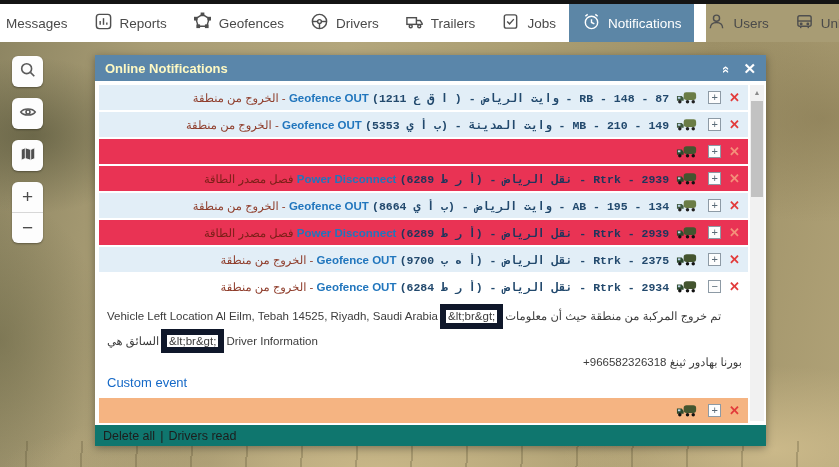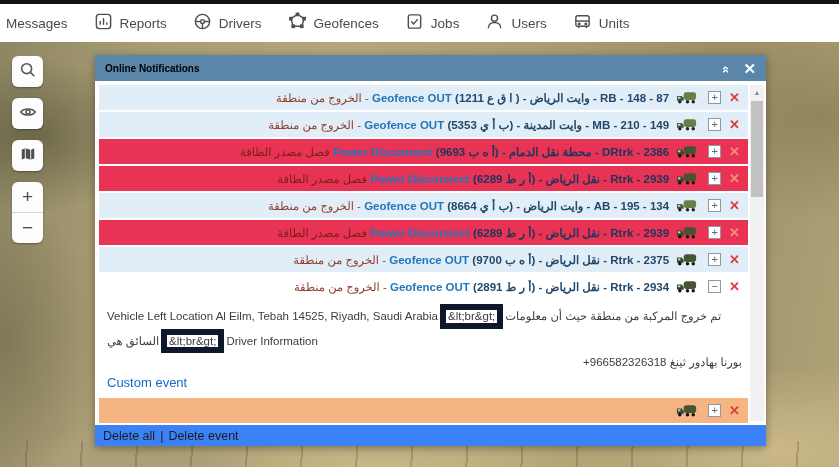--- a/index.html
+++ b/index.html
@@ -3,21 +3,21 @@
 <meta charset="utf-8">
 <style>
   * { margin:0; padding:0; box-sizing:border-box; }
   html,body { width:839px; height:467px; overflow:hidden; }
   body { font-family:"Liberation Sans", sans-serif; position:relative; background:#a89c74; }
 
   
   .top-strip { position:absolute; left:0; top:0; width:839px; height:4px; background:#141414; z-index:40; }
 
   
-  .topbar { position:absolute; left:0; top:4px; width:839px; height:38px; background:#ffffff;
+  .topbar { position:absolute; left:0; top:4px; width:706px; height:38px; background:#ffffff;
             display:flex; align-items:stretch; z-index:30; white-space:nowrap; }
   .nav-item { display:flex; align-items:center; gap:7px; padding:0 13px; color:#4a4a4a;
               font-size:13.5px; cursor:pointer; }
   .nav-item svg { width:19px; height:19px; stroke:#4f4f4f; fill:none; stroke-width:1.5; flex:0 0 auto; }
   .nav-item.active { background:#5c86a6; color:#ffffff; }
   .nav-item.active svg { stroke:#ffffff; }
   .nav-item.first { padding-left:6px; }
 
   
   .map { position:absolute; left:0; top:42px; width:839px; height:425px; z-index:1;
@@ -42,21 +42,21 @@
   .zoomctl .zbtn { height:30px; display:flex; align-items:center; justify-content:center;
                    font-size:19px; color:#4c4c4c; cursor:pointer; }
   .zoomctl .zdiv { height:1px; background:#d7d7d7; }
   .zoom-slider { position:absolute; left:23px; top:252px; width:9px; height:182px;
                  background:rgba(120,120,115,.55); border-radius:4px; cursor:pointer; }
 
   
   .panel { position:absolute; left:95px; top:55px; width:671px; height:391px; z-index:25;
            background:#ffffff; box-shadow:0 2px 8px rgba(0,0,0,.35); display:flex; flex-direction:column; }
   .panel-header { height:26px; background:#5a86aa; display:flex; align-items:center; padding:0 10px; flex:0 0 auto; }
-  .panel-title { color:#000000; font-size:10px; font-weight:bold; }
+  .panel-title { color:#fef9c3; font-size:13px; font-weight:bold; }
   .panel-hdr-icons { margin-left:auto; display:flex; align-items:center; gap:14px; }
   .hdr-ic { color:#ffffff; cursor:pointer; line-height:1; }
   .hdr-collapse { font-size:13px; transform:rotate(90deg); font-weight:bold; letter-spacing:-2px; display:inline-block; }
   .hdr-close { font-size:15px; font-weight:bold; }
 
   .panel-body { flex:1 1 auto; position:relative; background:#ffffff; padding:4px 18px 0 4px; overflow:hidden; }
 
   
   .sb { position:absolute; right:2px; top:4px; width:14px; height:336px; background:#f1f1f1; }
   .sb-up { height:14px; display:flex; align-items:center; justify-content:center;
@@ -69,83 +69,101 @@
   .row.blue { background:#e2eef7; }
   .row.red  { background:#e93354; }
   .row.orange { background:#f5b482; }
   .row.white { background:#ffffff; }
   .xdel { color:#e23b3b; font-size:13px; font-weight:bold; margin-left:8px; cursor:pointer; flex:0 0 auto; }
   .row.red .xdel { color:#f4907a; }
   .expbox { width:13px; height:13px; border:1px solid #8d9aa5; background:#fdfdfd; color:#5a6a76;
             font-size:11px; line-height:11px; text-align:center; margin-left:9px; cursor:pointer; flex:0 0 auto; }
   .truck { width:23px; height:15px; margin-left:7px; flex:0 0 auto; }
   .rtext { overflow:hidden; }
-  .unit { color:#22496d; font-weight:bold; }
+  .unit { color:#22496d; font-weight:bold;font-family:Liberation Mono, monospace; }
   .row.red .unit { color:#20355c; }
   .event { color:#2176bd; font-weight:bold;margin-top:12px; }
   .desc { color:#8f3d2b; }
   .row.red .desc { color:#7a2018; }
   .row.orange .desc { color:#8f3d2b; }
 
   
   .expanded { background:#ffffff; margin-bottom:2px; }
   .detail { direction:ltr; text-align:left; padding:3px 6px 2px 8px; font-size:11.5px; color:#3c3c3c; line-height:1.55; }
   .br-token { border:6px solid #0f172a; padding:0 2px; margin:0 2px; display:inline-block; line-height:1.1; }
   .detail-line2 { direction:ltr; text-align:right; padding:0 6px 2px 8px; font-size:11.5px; color:#3c3c3c; }
   .custom-link { direction:ltr; text-align:left; padding:4px 6px 6px 8px; font-size:13px; color:#1569c7; cursor:pointer; }
 
-  .panel-footer { flex:0 0 auto; height:21px; background:#3b82f6; display:flex; align-items:center;
+  .panel-footer { flex:0 0 auto; height:21px; background:#0f766e; display:flex; align-items:center;
                   padding:0 8px; font-size:12.5px; color:#1d1d1d; gap:5px; border-top:0; }
   .pf-link { cursor:pointer; }
 </style>
 </head>
 <body>
 
 <div class="top-strip"></div>
 
 <div class="topbar">
   <div class="nav-item first">
     <span>Messages</span>
   </div>
   <div class="nav-item">
     <span><svg viewBox="0 0 20 20">
           <rect x="2.5" y="2.5" width="15" height="15" rx="3"></rect>
           <line x1="6.5" y1="13.5" x2="6.5" y2="9.5"></line>
           <line x1="10" y1="13.5" x2="10" y2="6.5"></line>
           <line x1="13.5" y1="13.5" x2="13.5" y2="11"></line>
         </svg></span>
     <span>Reports</span>
-  </div>
-  <div class="nav-item">
-    <span><svg viewBox="0 0 20 20">
-          <circle cx="10" cy="10" r="7.5"></circle>
-          <circle cx="10" cy="10" r="2"></circle>
-          <line x1="2.5" y1="10" x2="8" y2="10"></line>
-          <line x1="12" y1="10" x2="17.5" y2="10"></line>
-          <line x1="10" y1="12" x2="10" y2="17.5"></line>
-        </svg></span>
-    <span>Drivers</span>
   </div>
   <div class="nav-item">
     <span><svg viewBox="0 0 20 20">
           <path d="M10 2.5 L17 7 L14.5 15 L5.5 15 L3 7 Z"></path>
           <rect x="8.8" y="1.3" width="2.4" height="2.4" fill="#4f4f4f"></rect>
           <rect x="15.8" y="5.8" width="2.4" height="2.4" fill="#4f4f4f"></rect>
           <rect x="13.3" y="13.8" width="2.4" height="2.4" fill="#4f4f4f"></rect>
           <rect x="4.3" y="13.8" width="2.4" height="2.4" fill="#4f4f4f"></rect>
           <rect x="1.8" y="5.8" width="2.4" height="2.4" fill="#4f4f4f"></rect>
         </svg></span>
     <span>Geofences</span>
   </div>
   <div class="nav-item">
     <span><svg viewBox="0 0 20 20">
+          <circle cx="10" cy="10" r="7.5"></circle>
+          <circle cx="10" cy="10" r="2"></circle>
+          <line x1="2.5" y1="10" x2="8" y2="10"></line>
+          <line x1="12" y1="10" x2="17.5" y2="10"></line>
+          <line x1="10" y1="12" x2="10" y2="17.5"></line>
+        </svg></span>
+    <span>Drivers</span>
+  </div>
+  <div class="nav-item">
+    <span><svg viewBox="0 0 20 20">
+          <rect x="2" y="6" width="10" height="7"></rect>
+          <path d="M12 9 h4 l2 3 v1 h-6"></path>
+          <circle cx="6" cy="15" r="1.6"></circle>
+          <circle cx="15" cy="15" r="1.6"></circle>
+        </svg></span>
+    <span>Trailers</span>
+  </div>
+  <div class="nav-item">
+    <span><svg viewBox="0 0 20 20">
           <rect x="3.5" y="3" width="13" height="14" rx="2"></rect>
           <polyline points="6.5,10 9,12.5 13.5,7.5"></polyline>
         </svg></span>
     <span>Jobs</span>
+  </div>
+  <div class="nav-item active">
+    <span><svg viewBox="0 0 20 20">
+          <circle cx="10" cy="11" r="6.5"></circle>
+          <polyline points="10,7.5 10,11 13,12.5"></polyline>
+          <line x1="3.5" y1="4.5" x2="6" y2="2.5"></line>
+          <line x1="16.5" y1="4.5" x2="14" y2="2.5"></line>
+        </svg></span>
+    <span>Notifications</span>
   </div>
   <div class="nav-item">
     <span><svg viewBox="0 0 20 20">
           <circle cx="10" cy="6.5" r="3.2"></circle>
           <path d="M3.5 17 c0-4 3-6 6.5-6 s6.5 2 6.5 6"></path>
         </svg></span>
     <span>Users</span>
   </div>
   <div class="nav-item">
     <span><svg viewBox="0 0 20 20">
@@ -232,21 +250,20 @@
       <span class="xdel">✕</span>
       <span class="expbox">+</span>
       <svg class="truck" viewBox="0 0 24 15">
           <rect x="8" y="2" width="13" height="8" rx="3" fill="#44552f"></rect>
           <path d="M1 11 V5.5 h5 l2 2.5 v3 Z" fill="#2d4a2d"></path>
           <rect x="2" y="6.3" width="2.6" height="2" fill="#bcd3e8"></rect>
           <circle cx="4" cy="12" r="1.8" fill="#111"></circle>
           <circle cx="12" cy="12" r="1.8" fill="#111"></circle>
           <circle cx="18" cy="12" r="1.8" fill="#111"></circle>
         </svg>
-      <span class="rtext"><span class="unit">DRtrk - 2386 - محطة نقل الدمام - (أ ه ب 9693)</span> <span class="event">Power Disconnect</span> <span class="desc">فصل مصدر الطاقة</span></span>
     </div>
 
     <div class="row red">
       <span class="xdel">✕</span>
       <span class="expbox">+</span>
       <svg class="truck" viewBox="0 0 24 15">
           <rect x="8" y="2" width="13" height="8" rx="3" fill="#44552f"></rect>
           <path d="M1 11 V5.5 h5 l2 2.5 v3 Z" fill="#2d4a2d"></path>
           <rect x="2" y="6.3" width="2.6" height="2" fill="#bcd3e8"></rect>
           <circle cx="4" cy="12" r="1.8" fill="#111"></circle>
@@ -303,21 +320,21 @@
         <span class="xdel">✕</span>
         <span class="expbox">−</span>
         <svg class="truck" viewBox="0 0 24 15">
             <rect x="8" y="2" width="13" height="8" rx="3" fill="#44552f"></rect>
             <path d="M1 11 V5.5 h5 l2 2.5 v3 Z" fill="#2d4a2d"></path>
             <rect x="2" y="6.3" width="2.6" height="2" fill="#bcd3e8"></rect>
             <circle cx="4" cy="12" r="1.8" fill="#111"></circle>
             <circle cx="12" cy="12" r="1.8" fill="#111"></circle>
             <circle cx="18" cy="12" r="1.8" fill="#111"></circle>
           </svg>
-        <span class="rtext"><span class="unit">Rtrk - 2934 - نقل الرياض - (أ ر ط 2891)</span> <span class="event">Geofence OUT</span> <span class="desc">- الخروج من منطقة</span></span>
+        <span class="rtext"><span class="unit">Rtrk - 2934 - نقل الرياض - (أ ر ط 6284)</span> <span class="event">Geofence OUT</span> <span class="desc">- الخروج من منطقة</span></span>
       </div>
       <div class="detail"><span>Vehicle Left Location Al Eilm, Tebah 14525, Riyadh, Saudi Arabia</span><span class="br-token">&amp;lt;br&amp;gt;</span><span dir="rtl">تم خروج المركبة من منطقة حيث أن معلومات السائق هي</span><span class="br-token">&amp;lt;br&amp;gt;</span><span>Driver Information</span></div>
       <div class="detail-line2"><span>+966582326318</span> <span dir="rtl">بورنا بهادور ثينغ</span></div>
       <div class="custom-link">Custom event</div>
     </div>
 
     <div class="row orange">
       <span class="xdel">✕</span>
       <span class="expbox">+</span>
       <svg class="truck" viewBox="0 0 24 15">
@@ -346,15 +363,15 @@
 
     <div class="sb">
       <div class="sb-up">▲</div>
       <div class="sb-thumb"></div>
     </div>
   </div>
 
   <div class="panel-footer">
     <span class="pf-link">Delete all</span>
     <span>|</span>
-    <span class="pf-link">Delete event</span>
+    <span class="pf-link">Drivers read</span>
   </div>
 </div>
 
 </body></html>

